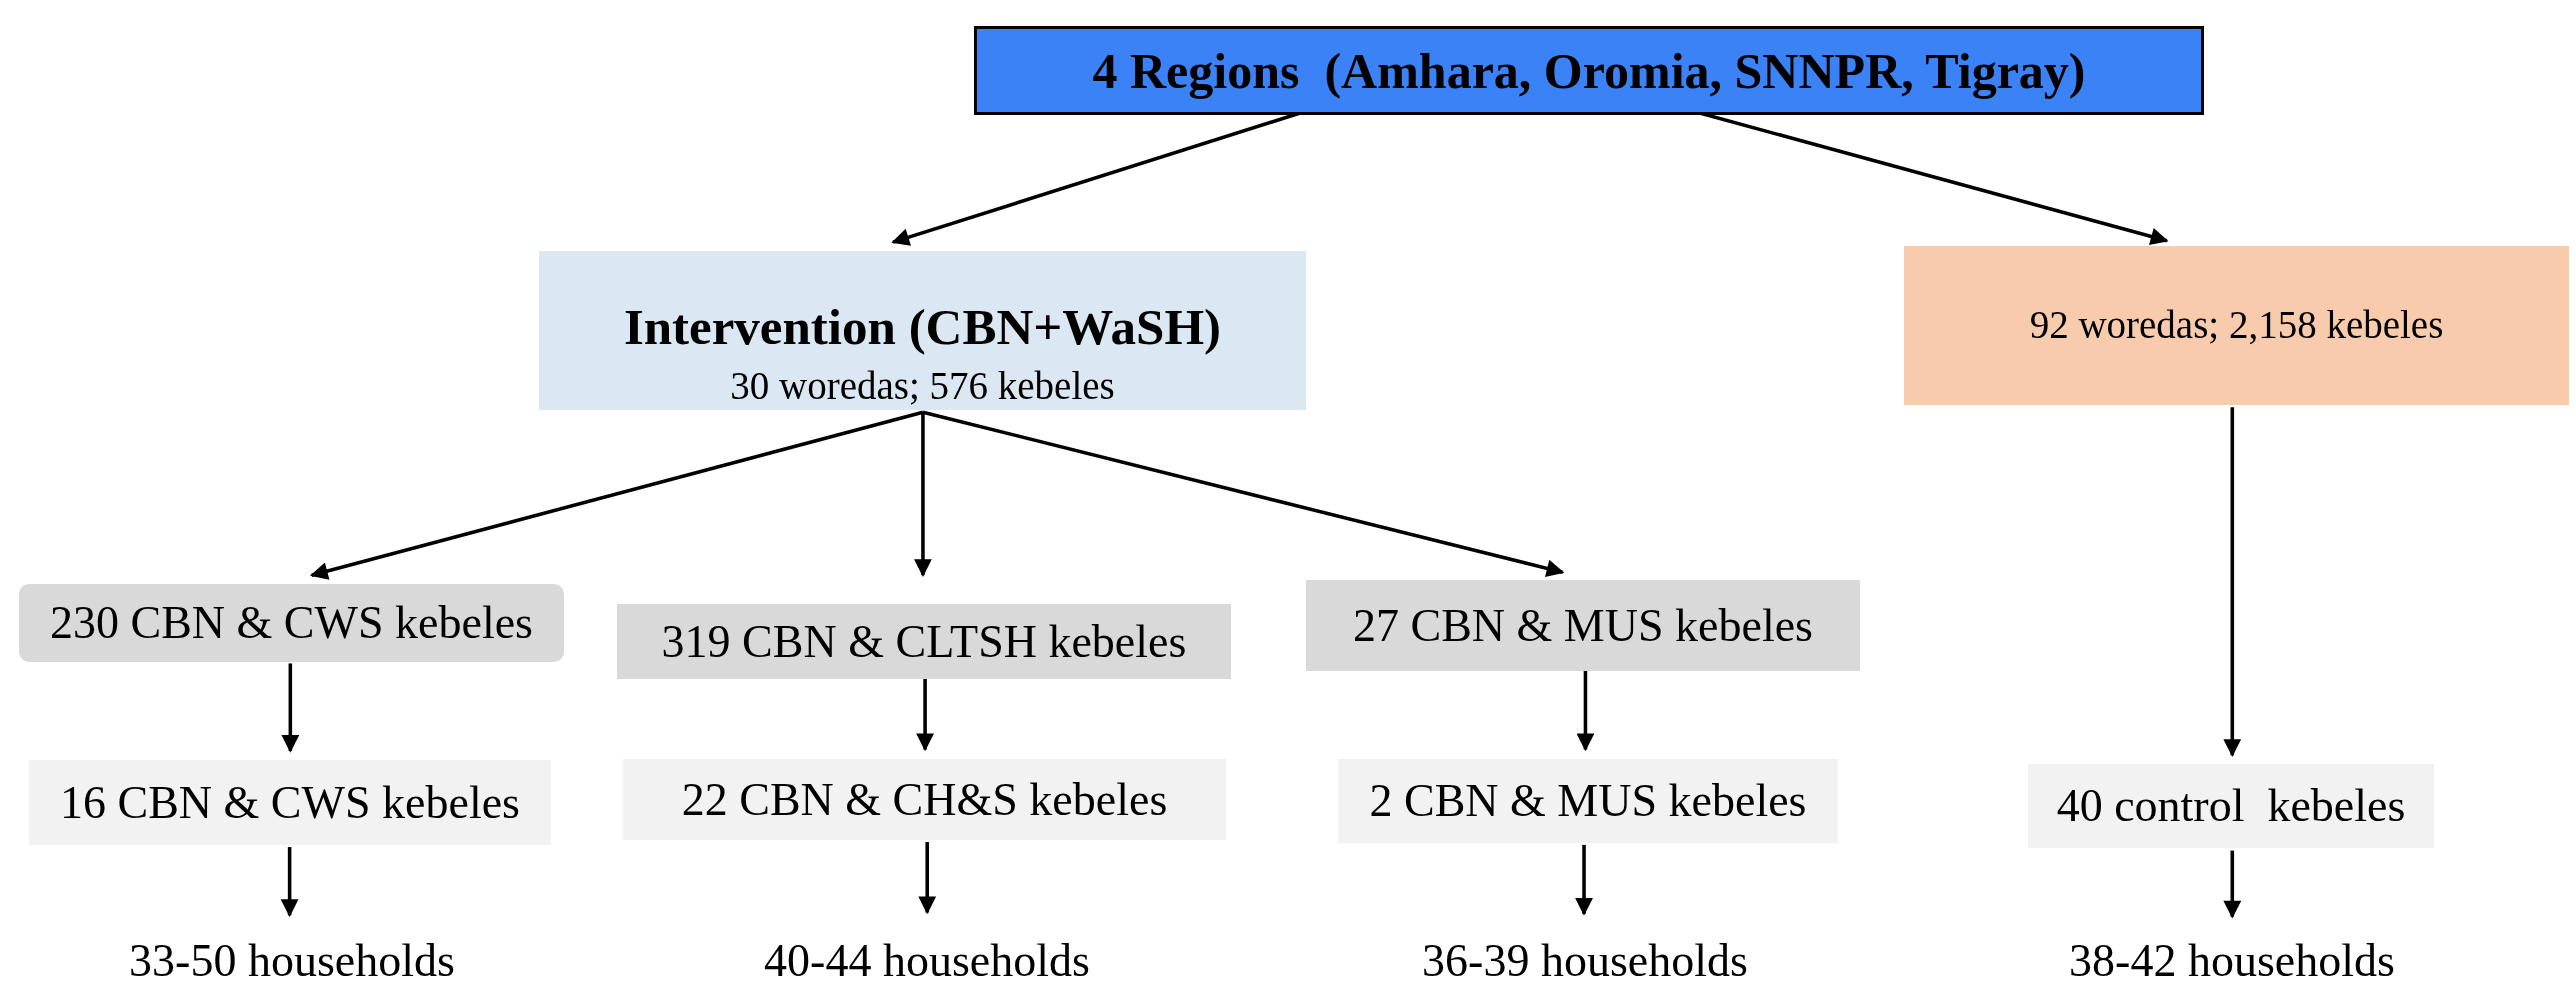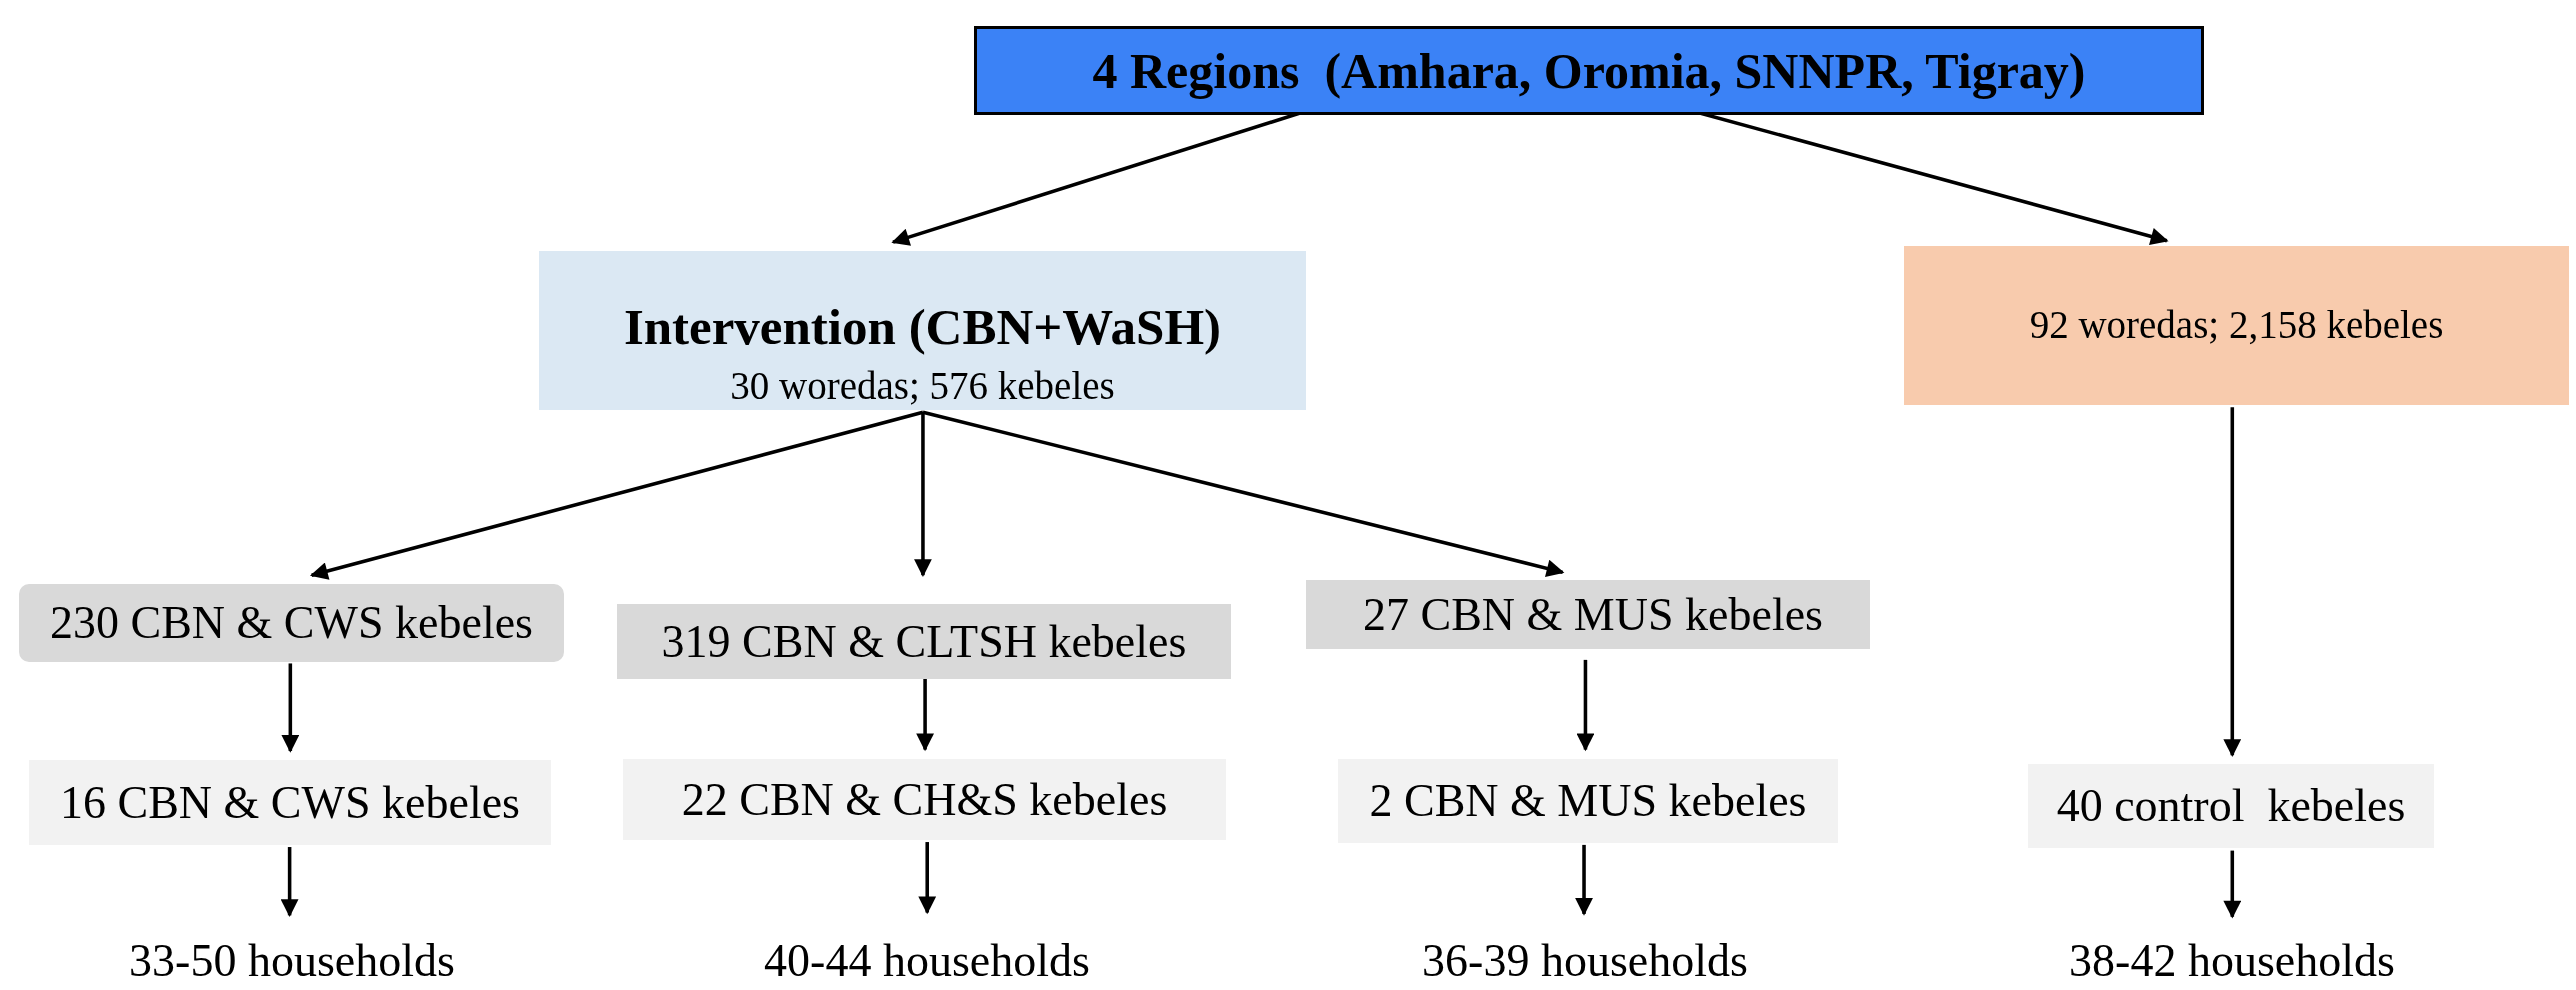--- a/index.html
+++ b/index.html
@@ -24,21 +24,21 @@
     font-weight:700;font-size:50px;
   }
   .arm-box{flex-direction:column;row-gap:7.1px;}
   .arm-title{font-weight:700;font-size:51px;line-height:1.15;margin-top:46px;}
   .arm-detail{font-size:39px;line-height:1.15;font-family:Liberation Serif, serif;}
   .intervention-box{left:539px;top:251px;width:767px;height:159px;}
   .control-box{left:1904px;top:246px;width:665px;height:159px;}
   .lvl{font-size:46px;}
   .b1{left:19px;top:584px;width:545px;height:78px;border-radius:10px;}
   .b2{left:617px;top:604px;width:614px;height:75px;}
-  .b3{left:1306px;top:580px;width:554px;height:69px;padding-left:10px;}
+  .b3{left:1306px;top:580px;width:554px;height:91px;}
   .s1{left:29px;top:760px;width:522px;height:85px;}
   .s2{left:623px;top:759px;width:603px;height:81px;}
   .s3{left:1338px;top:759px;width:500px;height:84px;}
   .s4{left:2028px;top:764px;width:406px;height:84px;}
   .hh{
     position:absolute;top:934px;
     transform:translateX(-50%);
     font-size:46px;white-space:pre;
   }
   .hh1{left:292px;}

